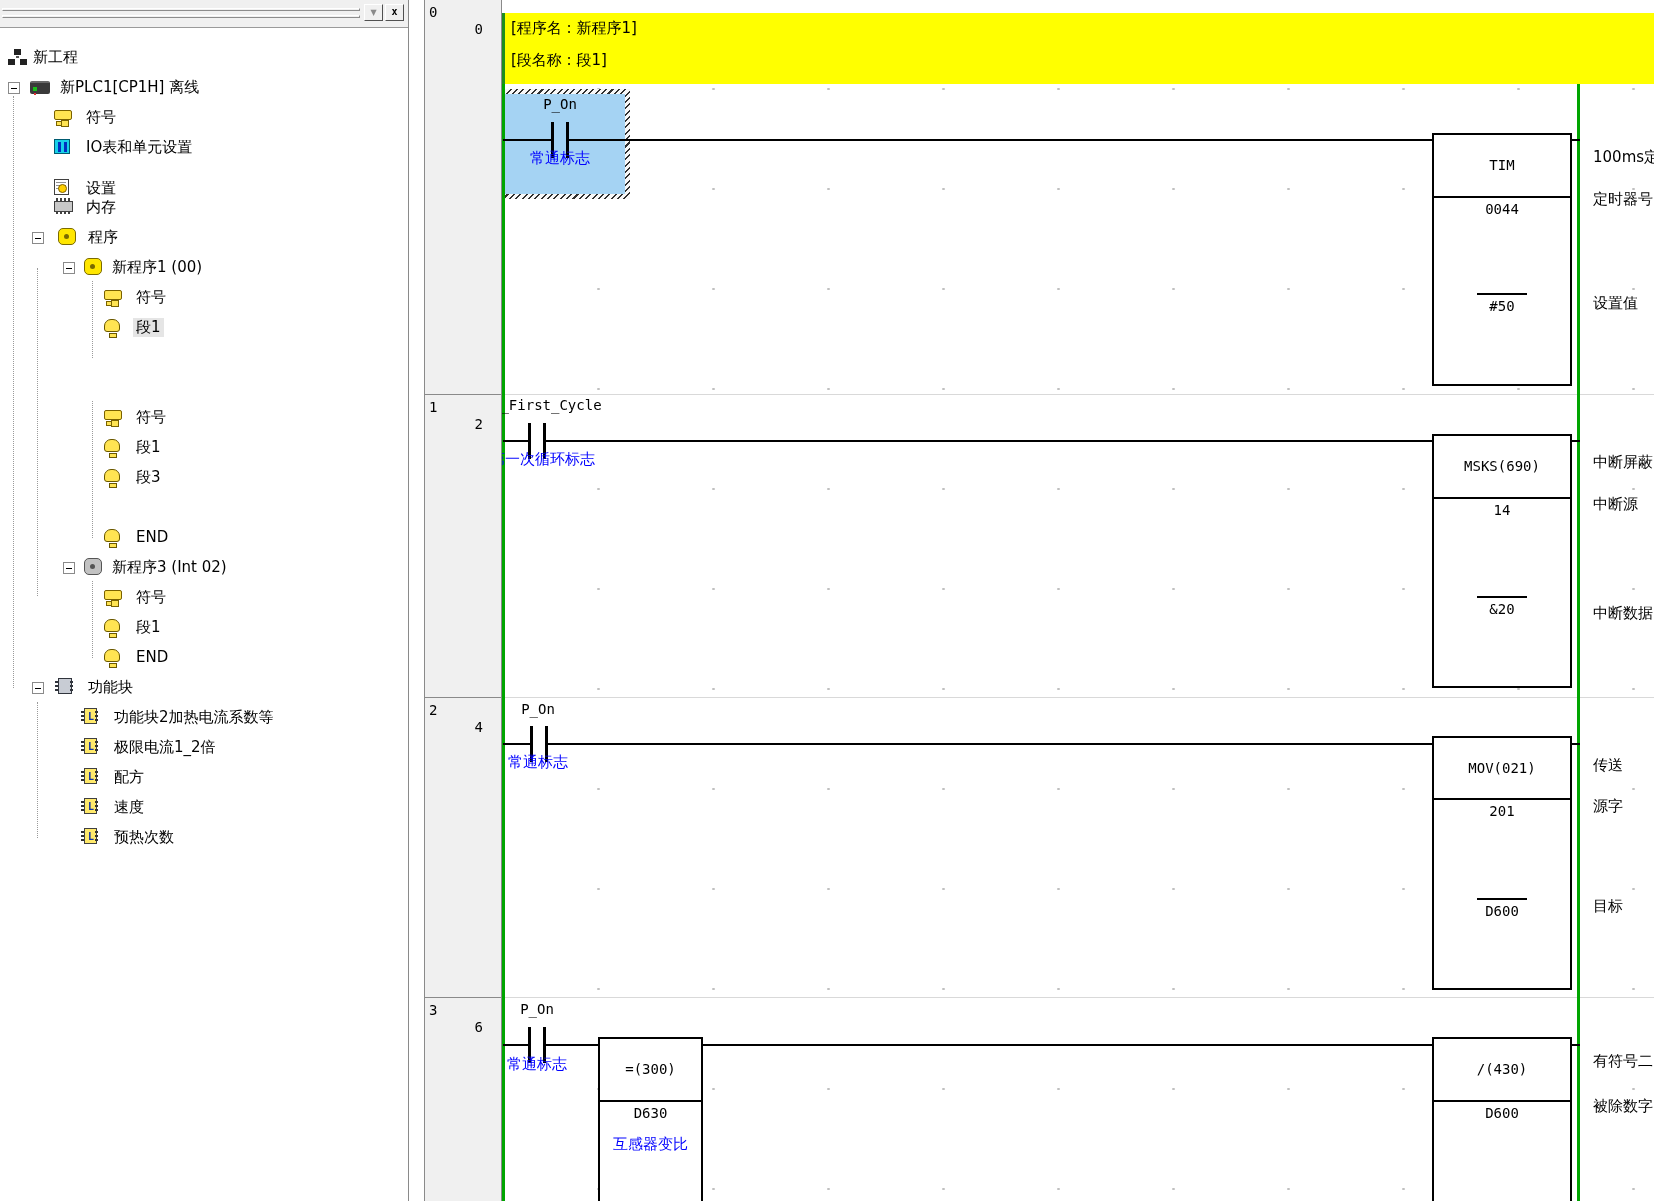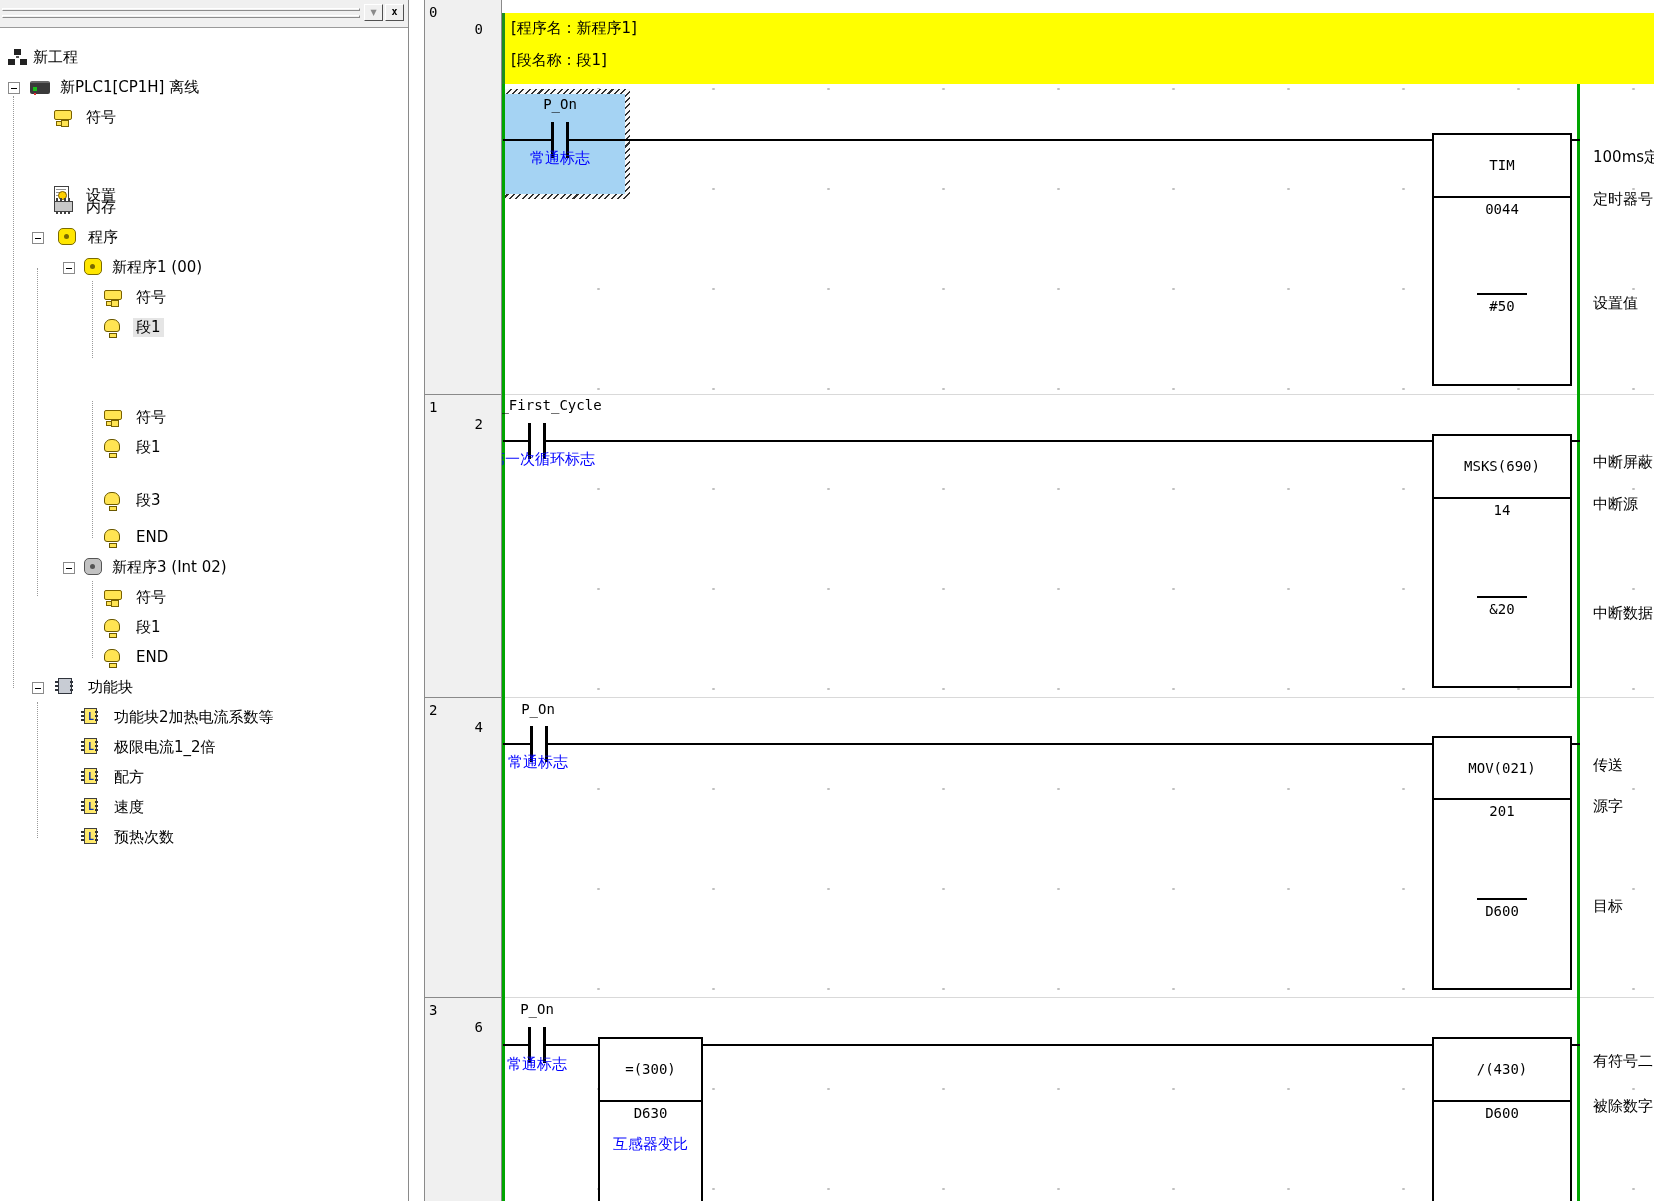--- a/index.html
+++ b/index.html
@@ -109,21 +109,25 @@
         </div>
       <div class="trow" style="top:29px">
           <span class="exp" style="left:8px"></span>
           <span class="ico ic-plc" style="left:30px"></span>
           <span class="tlabel" style="left:60px">新PLC1[CP1H] 离线</span>
         </div>
       <div class="trow" style="top:59px">
           <span class="ico ic-symbol" style="left:54px"></span>
           <span class="tlabel" style="left:86px">符号</span>
         </div>
-      <div class="trow" style="top:137px">
+      <div class="trow" style="top:89px">
+          <span class="ico ic-io" style="left:54px"></span>
+          <span class="tlabel" style="left:86px">IO表和单元设置</span>
+        </div>
+      <div class="trow" style="top:130px">
           <span class="ico ic-settings" style="left:54px"></span>
           <span class="tlabel" style="left:86px">设置</span>
         </div>
       <div class="trow" style="top:149px">
           <span class="ico ic-memory" style="left:54px"></span>
           <span class="tlabel" style="left:86px">内存</span>
         </div>
       <div class="trow" style="top:179px">
           <span class="exp" style="left:32px"></span>
           <span class="ico ic-program" style="left:58px"></span>
@@ -143,21 +147,21 @@
           <span class="tlabel sel" style="left:133px">段1</span>
         </div>
       <div class="trow" style="top:359px">
           <span class="ico ic-symbol" style="left:104px"></span>
           <span class="tlabel" style="left:136px">符号</span>
         </div>
       <div class="trow" style="top:389px">
           <span class="ico ic-section" style="left:104px"></span>
           <span class="tlabel" style="left:136px">段1</span>
         </div>
-      <div class="trow" style="top:442px">
+      <div class="trow" style="top:419px">
           <span class="ico ic-section" style="left:104px"></span>
           <span class="tlabel" style="left:136px">段3</span>
         </div>
       <div class="trow" style="top:479px">
           <span class="ico ic-section" style="left:104px"></span>
           <span class="tlabel" style="left:136px">END</span>
         </div>
       <div class="trow" style="top:509px">
           <span class="exp" style="left:63px"></span>
           <span class="ico ic-program int" style="left:84px"></span>

